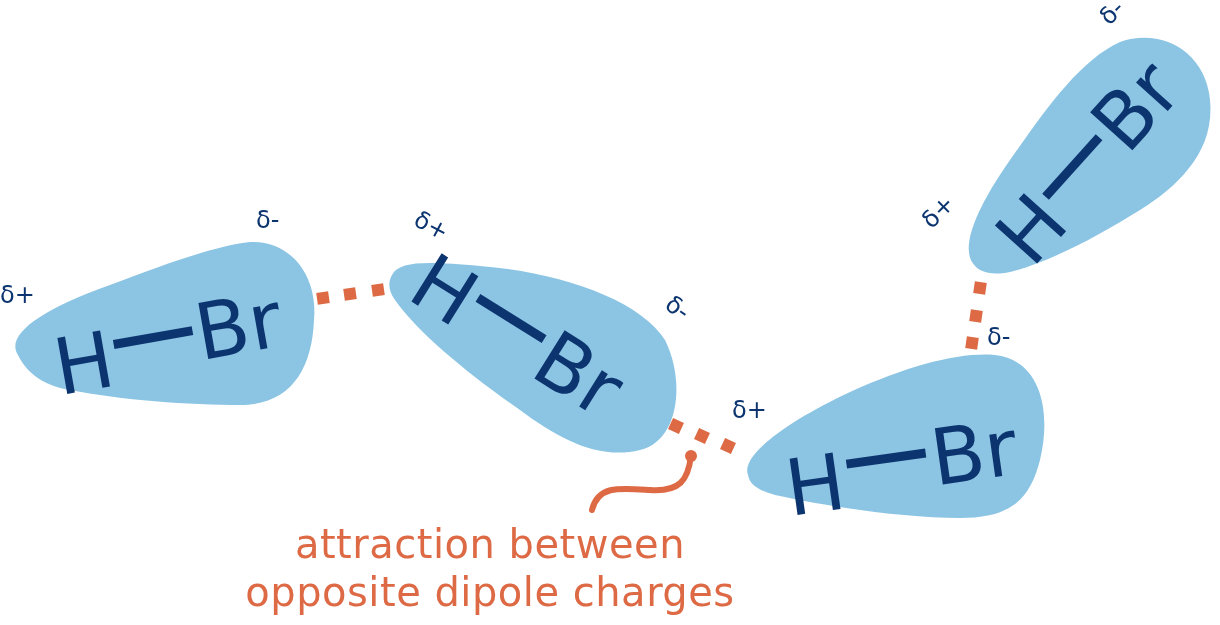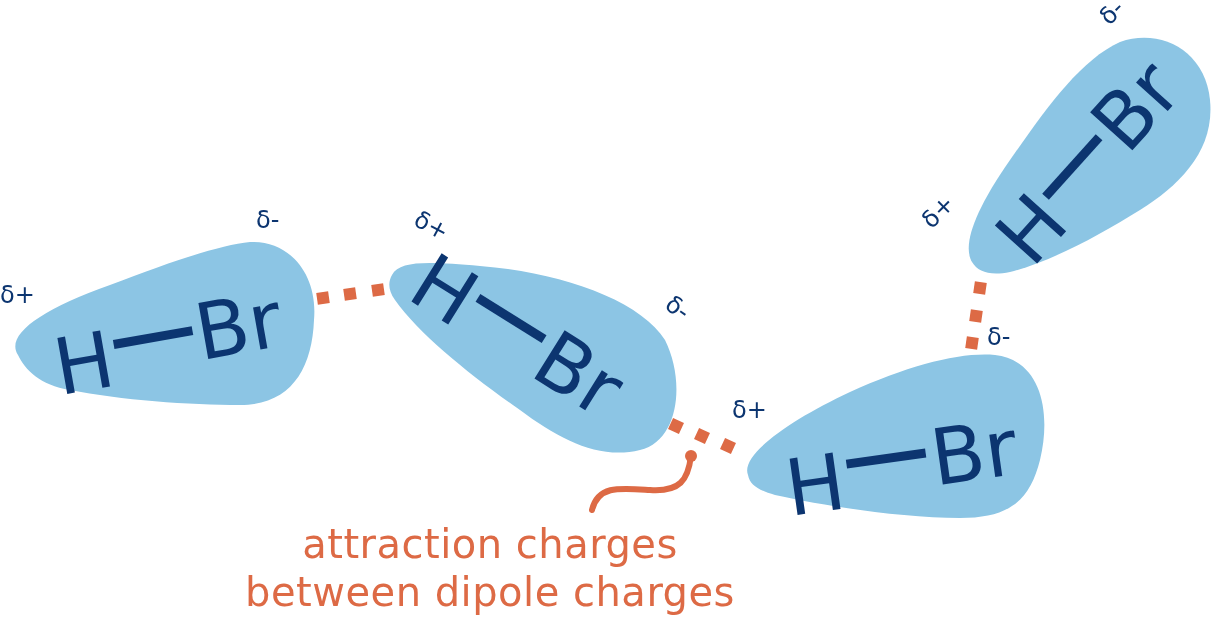--- a/index.html
+++ b/index.html
@@ -77,15 +77,15 @@
       <text class="mol-text" x="970" y="190" font-size="78">H</text>
       <rect x="1033" y="147" width="80" height="9" fill="#0c3570"></rect>
       <text class="mol-text" x="1118" y="185" font-size="78">Br</text>
     </g>
     <text class="charge" x="920" y="222" transform="rotate(-45 935 212)">δ+</text>
     <text class="charge" x="1100" y="20" transform="rotate(-45 1112 12)">δ-</text>
   </g>
 </svg>
 
 <div class="caption" style="top:520px;">
-  <div>attraction charges</div>
-  <div>between dipole charges</div>
+  <div>attraction between</div>
+  <div>opposite dipole charges</div>
 </div>
 
 </body></html>

